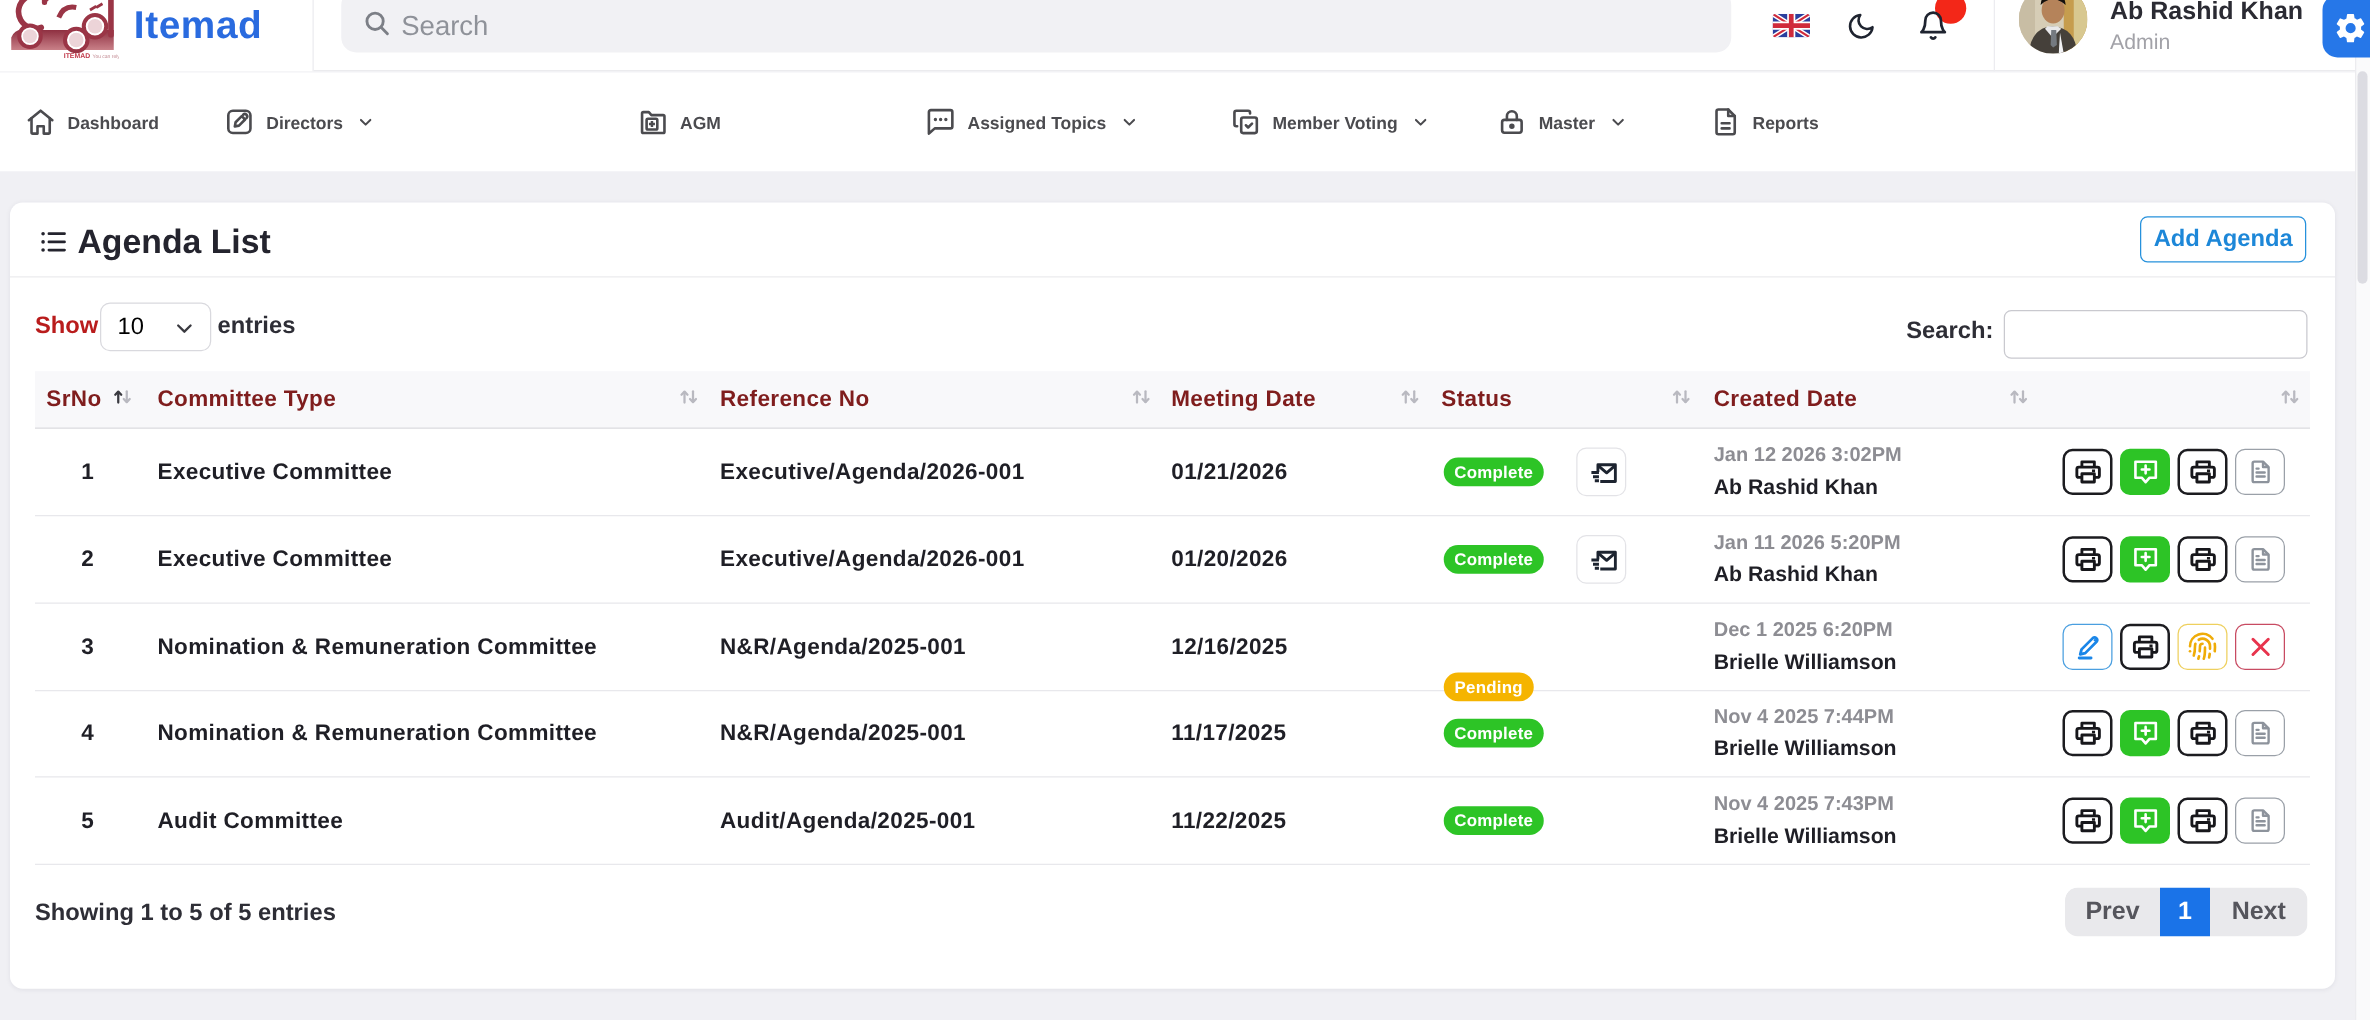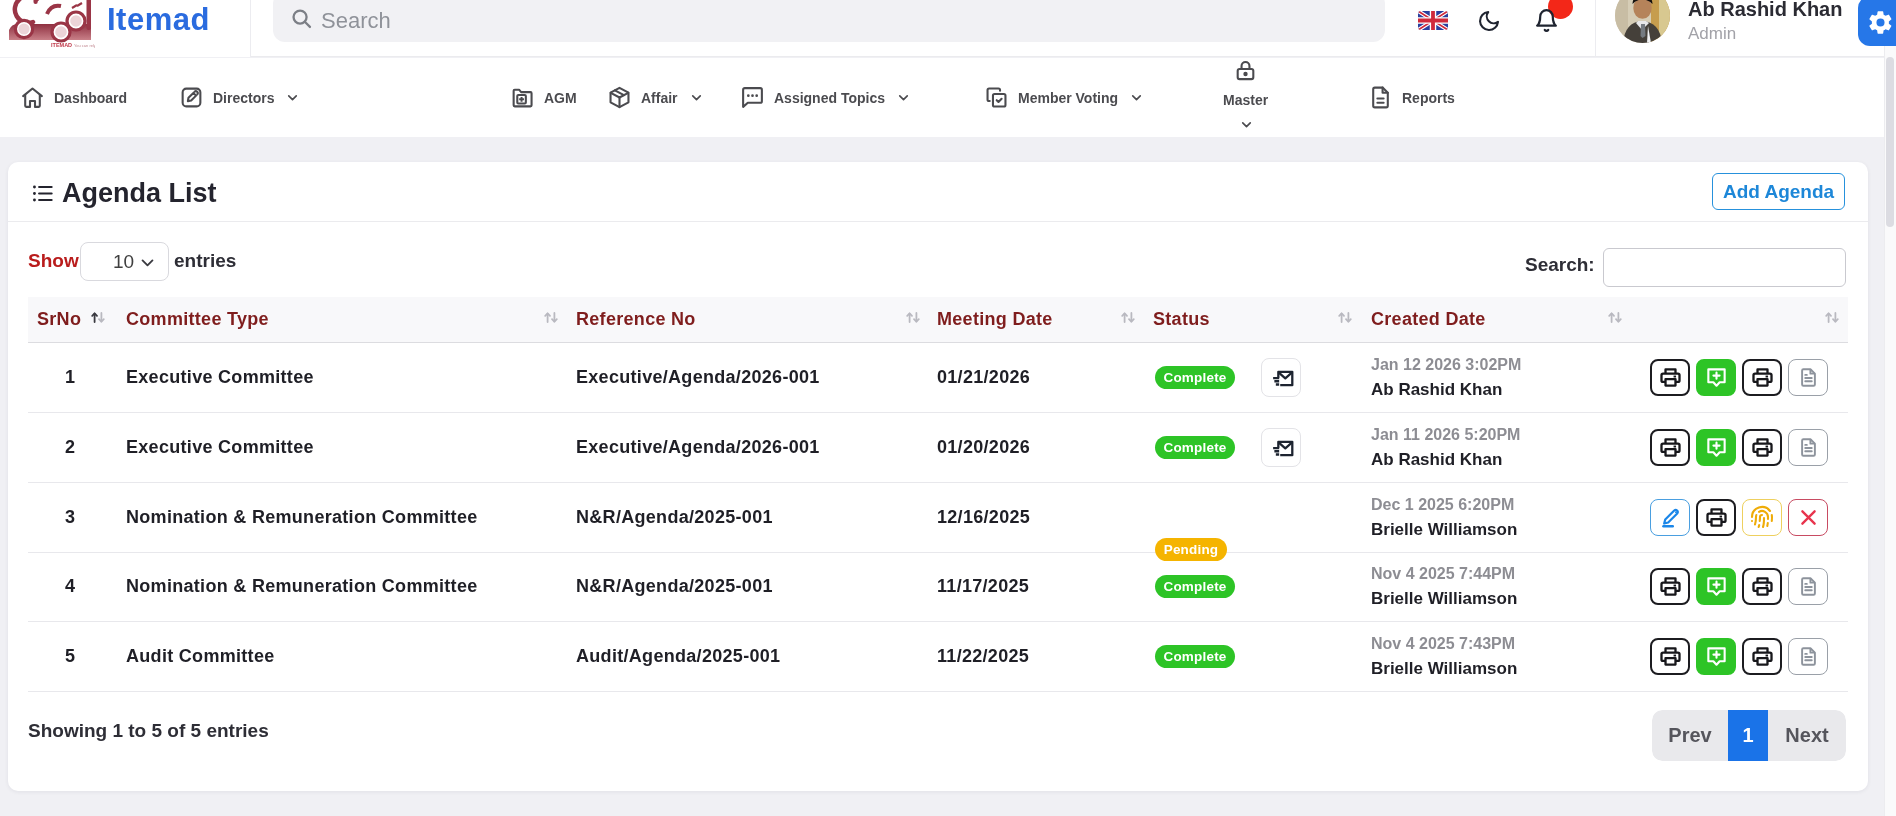--- a/index.html
+++ b/index.html
@@ -33,21 +33,21 @@
 
   
   .card { position:absolute; left:8px; top:162px; width:1860px; height:629px; background:#fff; border-radius:10px; box-shadow:0 1px 4px rgba(30,30,60,.07); }
   .cardhead { position:absolute; left:0; top:0; width:100%; height:60px; border-bottom:1px solid #ebebee; }
   .cardtitle { position:absolute; left:54px; top:16px; font-size:27px; font-weight:700; color:#24242e; }
   .listicon { position:absolute; left:22px; top:20px; }
   .addbtn { position:absolute; left:1704px; top:11px; width:133px; height:37px; border:1px solid #2691dc; border-radius:6px; color:#1d87d8; font-size:19px; font-weight:600; text-align:center; line-height:35px; }
 
   .show-lbl { position:absolute; left:20px; top:88px; font-size:19px; font-weight:600; color:#b91c1c; }
   .sel { position:absolute; left:72px; top:80px; width:89px; height:39px; border:1px solid #d9d9de; border-radius:8px; }
-  .sel .v { position:absolute; left:13px; top:8px; font-size:19px; font-weight:500; color:#404040;margin-left:19px; }
+  .sel .v { position:absolute; left:13px; top:8px; font-size:19px; font-weight:500; color:#000000; }
   .entries-lbl { position:absolute; left:166px; top:88px; font-size:19px; font-weight:600; color:#2e2e36; }
   .search-lbl { position:absolute; left:1517px; top:92px; font-size:19px; font-weight:600; color:#2e2e36; }
   .search-input { position:absolute; left:1595px; top:86px; width:243px; height:39px; border:1px solid #c9c9cf; border-radius:6px; background:#fff; }
 
   
   .thead { position:absolute; left:20px; top:135px; width:1820px; height:46px; background:#f8f8fa; border-bottom:1px solid #dcdce0; }
   .th { position:absolute; top:12px; font-size:18px; font-weight:700; color:#7f1d1d; letter-spacing:.3px; }
   .sort { position:absolute; top:13px; font-size:14px; letter-spacing:-3px; color:#b9b9c0; font-weight:700; }
   .row { position:absolute; left:20px; width:1820px; height:70px; border-bottom:1px solid #e8e8ec; }
   .c-sr { position:absolute; left:30px; width:24px; text-align:center; font-size:18px; font-weight:600; color:#1f1f26; }
@@ -62,21 +62,21 @@
   .abtn { width:40px; height:37px; border-radius:8px; background:#fff; display:flex; align-items:center; justify-content:center; }
   .ab-print { border:2px solid #1c1c20; }
   .ab-green { background:#2dc426; border:2px solid #2dc426; }
   .ab-doc  { border:1.5px solid #9aa0a8; }
   .ab-edit { border:1.5px solid #4a9fe0; }
   .ab-fing { border:1.5px solid #eed05e; }
   .ab-x    { border:1.5px solid #c84b62; }
 
   .foot-lbl { position:absolute; left:20px; top:558px; font-size:19px; font-weight:600; color:#2e2e36; }
   .pager { position:absolute; left:1644px; top:548px; height:51px; display:flex; border-radius:10px; overflow:hidden; }
-  .pg { height:51px; font-size:20px; font-weight:600; display:flex; align-items:center; justify-content:center; }
+  .pg { height:39px; font-size:20px; font-weight:600; display:flex; align-items:center; justify-content:center; }
   .pg-prev { width:76px; background:#e9e9ec; color:#55555c; border-radius:10px 0 0 10px; }
   .pg-1 { width:40px; background:#1a73e8; color:#fff; }
   .pg-next { width:78px; background:#e9e9ec; color:#55555c; border-radius:0 10px 10px 0; }
 
   .scrolltrack { position:absolute; left:1884px; top:0; width:12px; height:816px; background:#fafafb; border-left:1px solid #ececef; }
   .scrollthumb { position:absolute; left:1886px; top:57px; width:8px; height:170px; background:#dcdce2; border-radius:4px; }
 </style>
 </head>
 <body>
 <div class="stage">
@@ -177,32 +177,20 @@
         </svg>
     </div>
     <div class="navitem" style="left:510px;">
       <svg width="25" height="25" viewBox="0 0 24 24" fill="none" stroke="#4b4b4f" stroke-width="2" stroke-linejoin="round">
           <path d="M3.5 19.5v-14a1 1 0 0 1 1-1h4.2l2 2.3h9a1 1 0 0 1 1 1v11.7a1 1 0 0 1-1 1h-15.2a1 1 0 0 1-1-1z"></path>
           <rect x="7" y="9.6" width="8.2" height="8.2" rx="1"></rect>
           <path d="M11.1 11.4v4.6M8.8 13.7h4.6" stroke-width="1.9"></path>
         </svg>
       <span>AGM</span>
     </div>
-    <div class="navitem" style="left:607px;">
-      <svg width="25" height="25" viewBox="0 0 24 24" fill="none" stroke="#4b4b4f" stroke-width="2" stroke-linecap="round" stroke-linejoin="round">
-          <path d="M12 2.7 20.6 7.4v9.2L12 21.3 3.4 16.6V7.4z"></path>
-          <path d="M3.6 7.5 12 12l8.4-4.5"></path>
-          <path d="M12 12v9.2"></path>
-          <path d="M7.6 5.1l8.6 4.6"></path>
-        </svg>
-      <span>Affair</span>
-      <svg class="chev" width="15" height="15" viewBox="0 0 24 24" fill="none" stroke="#4b4b4f" stroke-width="2.6" stroke-linecap="round" stroke-linejoin="round">
-          <path d="M6 9.5l6 6 6-6"></path>
-        </svg>
-    </div>
     <div class="navitem" style="left:740px;">
       <svg width="25" height="25" viewBox="0 0 24 24" fill="none" stroke="#4b4b4f" stroke-width="2" stroke-linecap="round" stroke-linejoin="round">
           <path d="M21 15.5a1.5 1.5 0 0 1-1.5 1.5H7.5L3 21V4.5A1.5 1.5 0 0 1 4.5 3h15A1.5 1.5 0 0 1 21 4.5z"></path>
           <path d="M8 10.2h.01M12 10.2h.01M16 10.2h.01" stroke-width="2.6"></path>
         </svg>
       <span>Assigned Topics</span>
       <svg class="chev" width="15" height="15" viewBox="0 0 24 24" fill="none" stroke="#4b4b4f" stroke-width="2.6" stroke-linecap="round" stroke-linejoin="round">
           <path d="M6 9.5l6 6 6-6"></path>
         </svg>
     </div>
@@ -210,21 +198,21 @@
       <svg width="25" height="25" viewBox="0 0 24 24" fill="none" stroke="#4b4b4f" stroke-width="2" stroke-linecap="round" stroke-linejoin="round">
           <rect x="8.6" y="8.6" width="12" height="12" rx="1.5"></rect>
           <path d="M5.5 15.4H4.9a1.5 1.5 0 0 1-1.5-1.5V4.9a1.5 1.5 0 0 1 1.5-1.5h9a1.5 1.5 0 0 1 1.5 1.5v.6"></path>
           <path d="M12.2 14.6l1.7 1.7 3-3"></path>
         </svg>
       <span>Member Voting</span>
       <svg class="chev" width="15" height="15" viewBox="0 0 24 24" fill="none" stroke="#4b4b4f" stroke-width="2.6" stroke-linecap="round" stroke-linejoin="round">
           <path d="M6 9.5l6 6 6-6"></path>
         </svg>
     </div>
-    <div class="navitem" style="left:1223px;flex-direction:column;">
+    <div class="navitem" style="left:1197px;">
       <svg width="25" height="25" viewBox="0 0 24 24" fill="none" stroke="#4b4b4f" stroke-width="2" stroke-linecap="round" stroke-linejoin="round">
           <rect x="4.5" y="10.5" width="15" height="9.8" rx="1.8"></rect>
           <path d="M8.2 10.5V7.6a3.8 3.8 0 0 1 7.6 0v2.9"></path>
           <circle cx="12" cy="15.4" r="1.1" fill="#4b4b4f"></circle>
         </svg>
       <span>Master</span>
       <svg class="chev" width="15" height="15" viewBox="0 0 24 24" fill="none" stroke="#4b4b4f" stroke-width="2.6" stroke-linecap="round" stroke-linejoin="round">
           <path d="M6 9.5l6 6 6-6"></path>
         </svg>
     </div>

